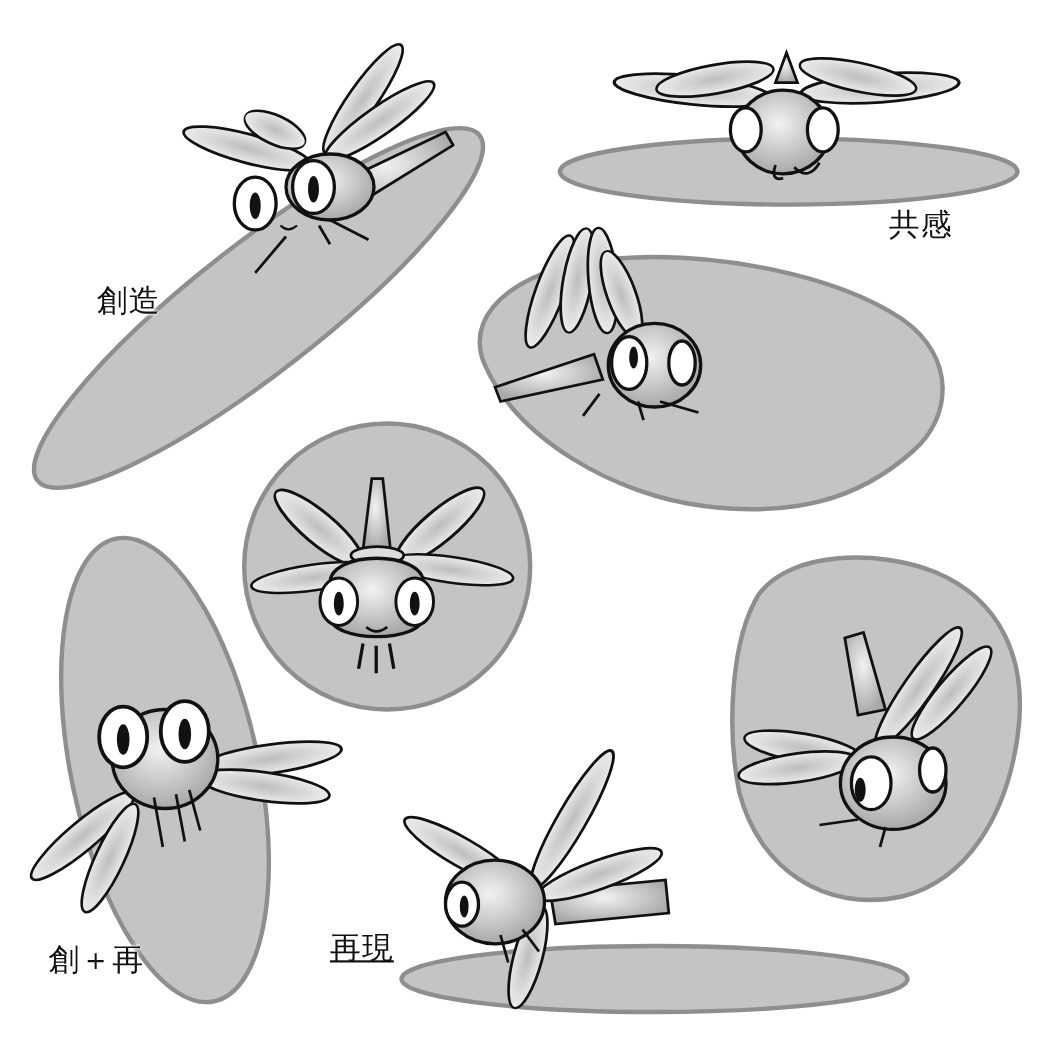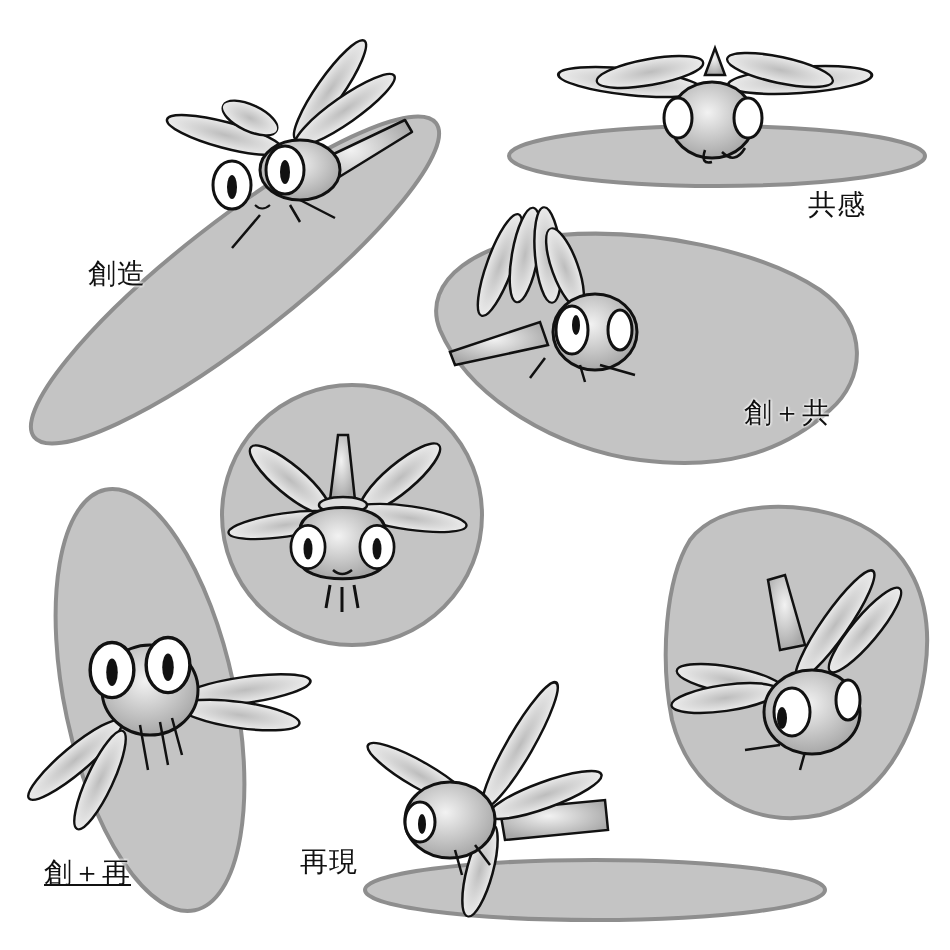--- a/index.html
+++ b/index.html
@@ -206,16 +206,15 @@
     <ellipse cx="812" cy="712" rx="48" ry="42" fill="url(#bg)" stroke="#111" stroke-width="3"></ellipse>
     <ellipse cx="792" cy="712" rx="18" ry="24" fill="#fff" stroke="#111" stroke-width="3"></ellipse>
     <ellipse cx="782" cy="718" rx="5" ry="11" fill="#111"></ellipse>
     <ellipse cx="848" cy="700" rx="12" ry="20" fill="#fff" stroke="#111" stroke-width="3"></ellipse>
     <path d="M780,745 L745,750 M805,752 L800,770" stroke="#111" stroke-width="2.5" fill="none"></path>
   </g>
 </svg>
 
 <div class="label" style="left:88px;top:226px;margin-top:29px;">創造</div>
 <div class="label" style="left:808px;top:186px;">共感</div>
-<div class="label" style="left:744px;top:394px;">創＋共</div>
-<div class="label" style="left:44px;top:854px;text-decoration:underline;">創＋再</div>
-<div class="label" style="left:300px;top:843px;">再現</div>
+<div class="label" style="left:44px;top:854px;">創＋再</div>
+<div class="label" style="left:300px;top:843px;text-decoration:underline;">再現</div>
 </div>
 
 </body></html>

